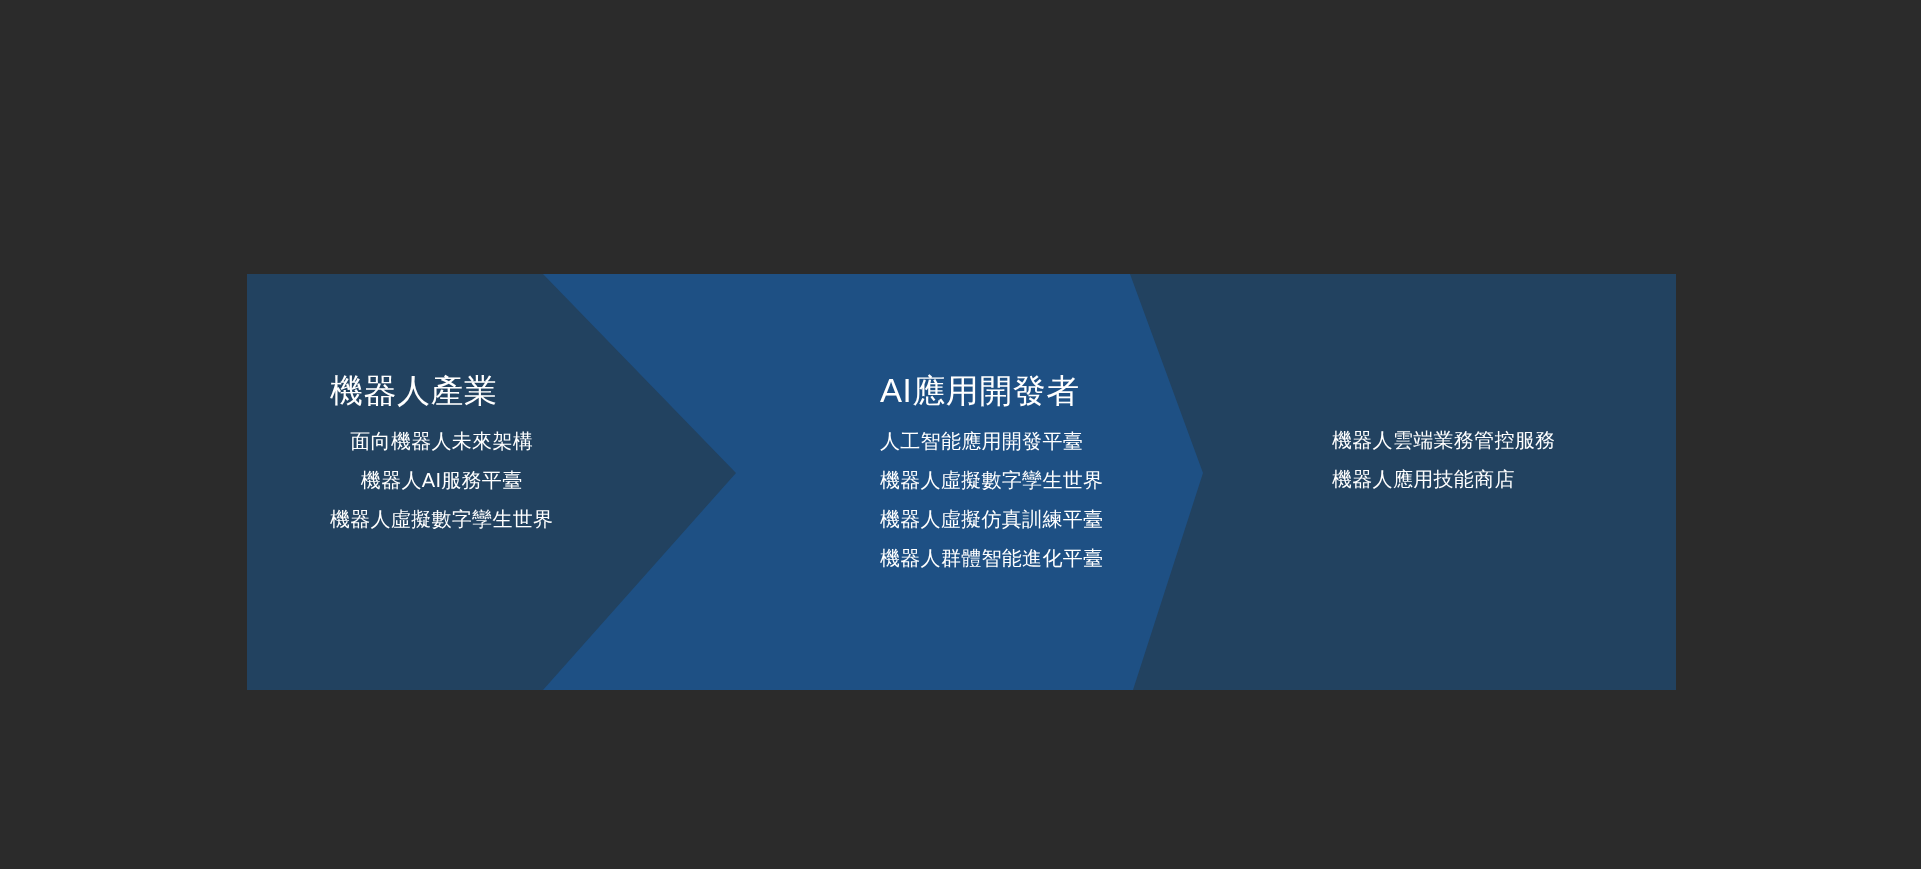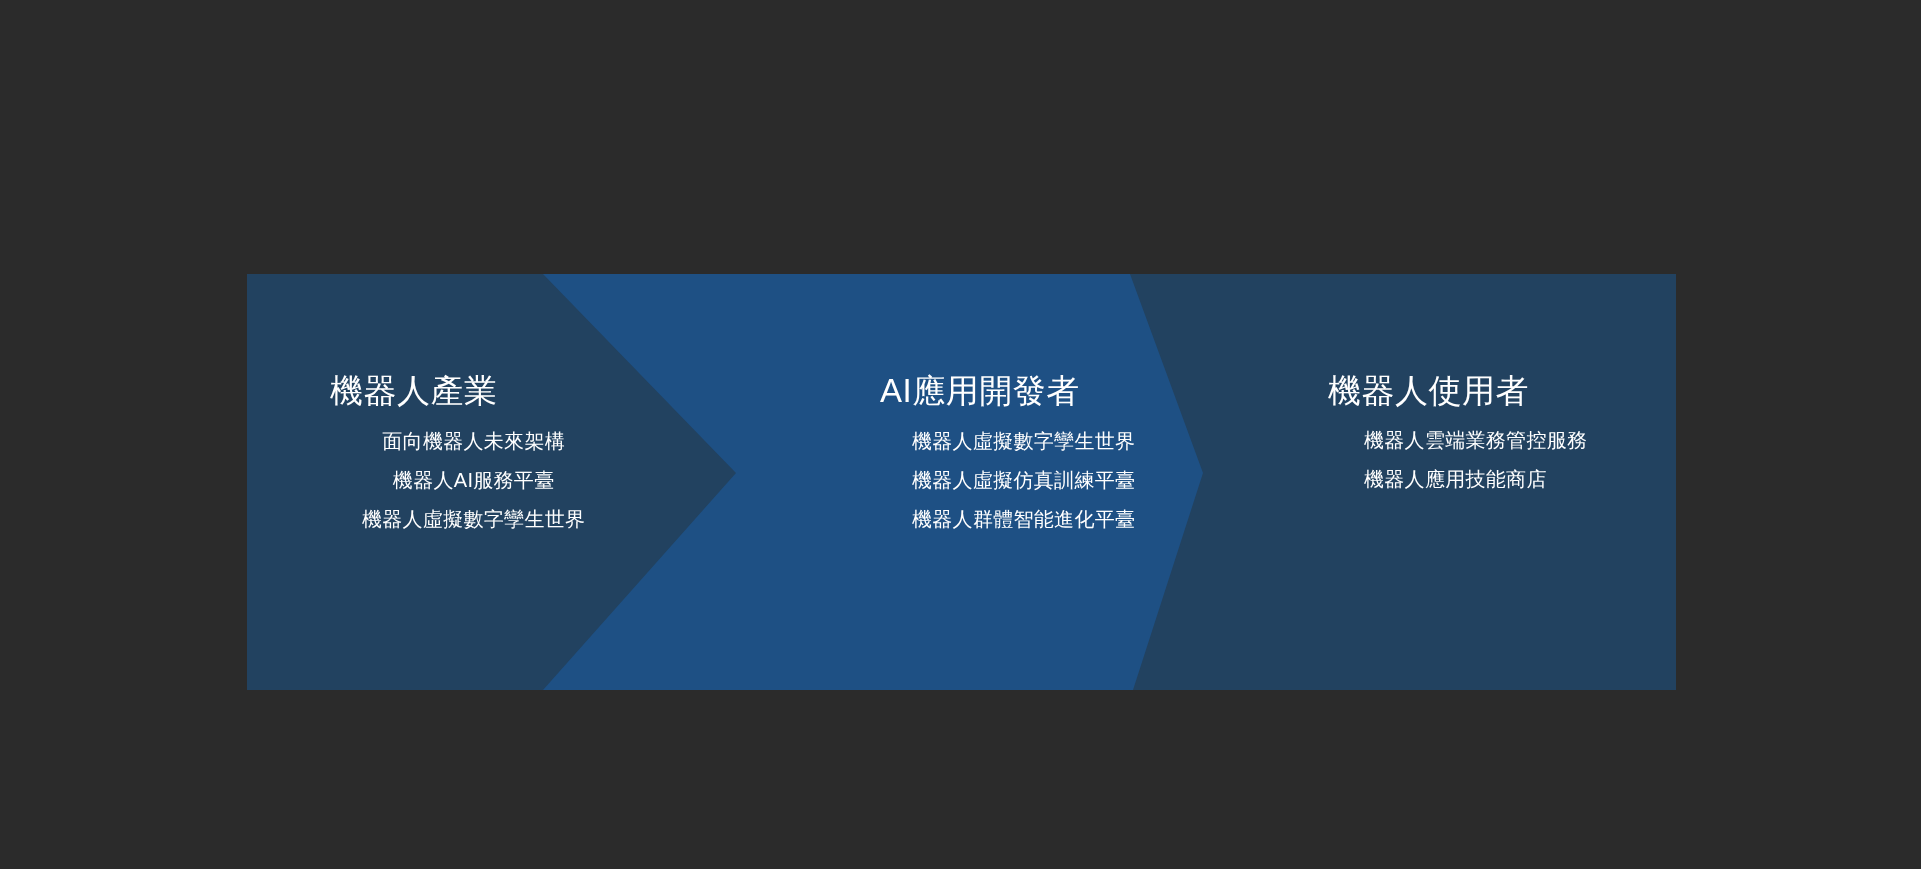--- a/index.html
+++ b/index.html
@@ -78,21 +78,20 @@
   .column-2 .column-items { left: 47px; }
   .column-3 .column-items { left: 51px; font-family: Liberation Mono, monospace; }
 
   .column-item {
     font-size: 20px;
     line-height: 39px;
     font-weight: 400;
     color: #ffffff;
     white-space: nowrap;
     letter-spacing: 0.3px;
-    margin-left: 32px;
   }
 </style>
 </head>
 <body>
 
 <div id="diagram-stage">
 
   <div class="shapes-layer">
     <svg viewBox="0 0 1429 416" preserveAspectRatio="none" xmlns="http://www.w3.org/2000/svg">
       <rect x="0" y="0" width="1429" height="416" fill="#224260"></rect>
@@ -107,28 +106,28 @@
       <ul class="column-items">
         <li class="column-item">面向機器人未來架構</li>
         <li class="column-item">機器人AI服務平臺</li>
         <li class="column-item">機器人虛擬數字孿生世界</li>
       </ul>
     </div>
 
     <div class="column column-2">
       <div class="column-title">AI應用開發者</div>
       <ul class="column-items">
+        <li class="column-item">人工智能應用開發平臺</li>
         <li class="column-item">機器人虛擬數字孿生世界</li>
         <li class="column-item">機器人虛擬仿真訓練平臺</li>
         <li class="column-item">機器人群體智能進化平臺</li>
       </ul>
     </div>
 
     <div class="column column-3">
-      <div class="column-title">機器人使用者</div>
       <ul class="column-items">
         <li class="column-item">機器人雲端業務管控服務</li>
         <li class="column-item">機器人應用技能商店</li>
       </ul>
     </div>
 
   </div>
 </div>
 
 </body></html>

